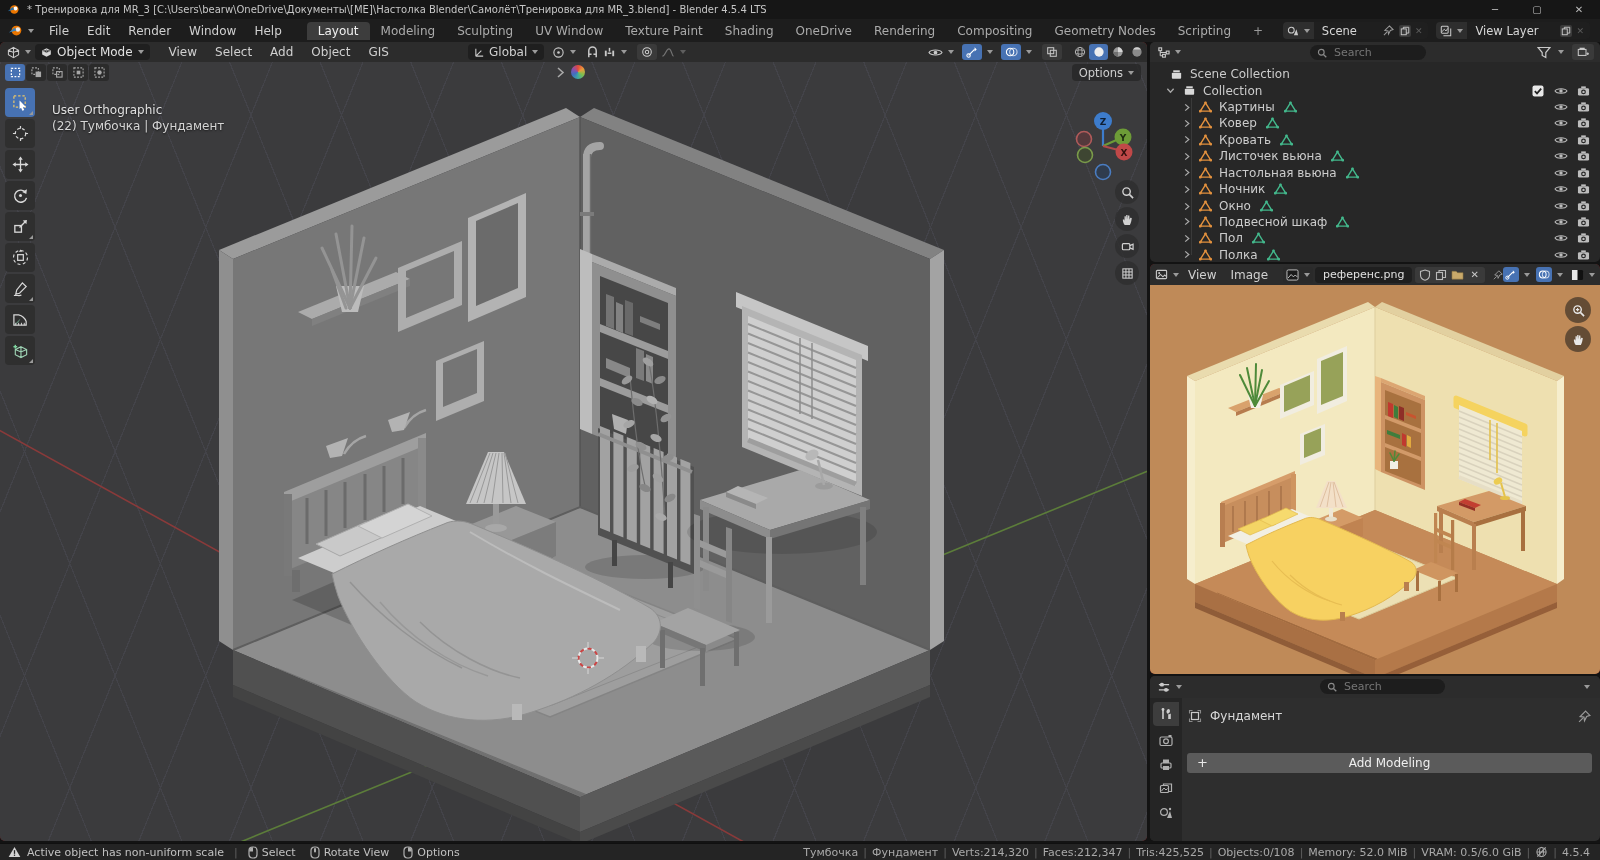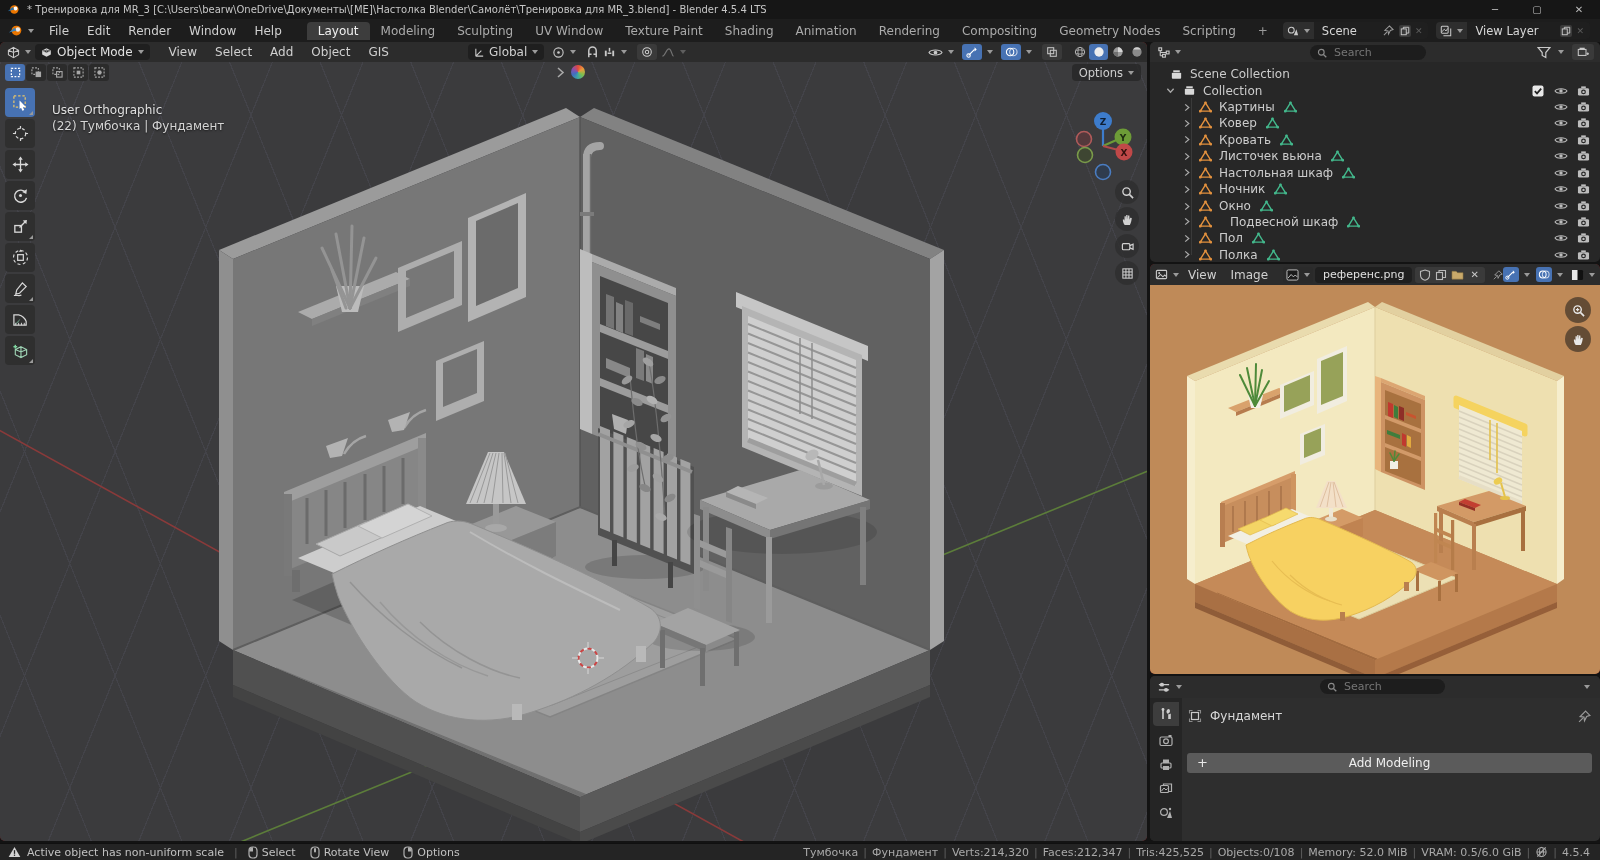--- a/index.html
+++ b/index.html
@@ -65,21 +65,21 @@
   <div class="menu-item">Render</div>
   <div class="menu-item">Window</div>
   <div class="menu-item">Help</div>
   <div style="width:16px"></div>
   <div class="tab active">Layout</div>
   <div class="tab">Modeling</div>
   <div class="tab">Sculpting</div>
   <div class="tab">UV Window</div>
   <div class="tab">Texture Paint</div>
   <div class="tab">Shading</div>
-  <div class="tab">Animation</div>
+  <div class="tab">OneDrive</div>
   <div class="tab">Rendering</div>
   <div class="tab">Compositing</div>
   <div class="tab">Geometry Nodes</div>
   <div class="tab">Scripting</div>
   <div class="tab" style="color:#9a9a9a">+</div>
   <div style="flex:1"></div>
 
   <div class="pill" style="height:17px;margin-right:8px;">
     <div class="row" style="background:#2e2e2e;height:17px;border-radius:4px 0 0 4px;padding:0 4px;">
       <svg width="12" height="12" viewBox="0 0 14 14">
@@ -862,21 +862,21 @@
     <div class="olrow" style="top: 122.6px;">
     <svg style="margin-left:33px" width="8" height="9" viewBox="0 0 8 10">
         <polyline points="2,1.5 6,5 2,8.5" fill="none" stroke="#a8a8a8" stroke-width="1.4"></polyline>
       </svg>
     <svg style="margin-left:8px" width="13" height="12" viewBox="0 0 14 13">
         <path d="M7,2 L12.6,11 H1.4 Z" fill="none" stroke="#e3913e" stroke-width="1.5"></path>
         <circle cx="7" cy="2" r="1.5" fill="#e3913e"></circle>
         <circle cx="12.6" cy="11" r="1.5" fill="#e3913e"></circle>
         <circle cx="1.4" cy="11" r="1.5" fill="#e3913e"></circle>
       </svg>
-    <span style="margin-left:7px;">Настольная шкаф</span>
+    <span style="margin-left:7px;">Настольная вьюна</span>
     <svg style="margin-left:9px" width="13" height="12" viewBox="0 0 14 13">
         <path d="M7,2 L12.6,11 H1.4 Z" fill="none" stroke="#43b88c" stroke-width="1.5"></path>
         <circle cx="7" cy="2" r="1.5" fill="#43b88c"></circle>
         <circle cx="12.6" cy="11" r="1.5" fill="#43b88c"></circle>
         <circle cx="1.4" cy="11" r="1.5" fill="#43b88c"></circle>
       </svg>
     <div style="flex:1"></div>
     <svg width="14" height="12" viewBox="0 0 16 14" style="margin-right:9px">
         <path d="M1,7 C3,3.5 13,3.5 15,7 C13,10.5 3,10.5 1,7 Z" fill="none" stroke="#bdbdbd" stroke-width="1.2"></path>
         <circle cx="8" cy="7" r="2" fill="#bdbdbd"></circle>
@@ -949,21 +949,21 @@
     <div class="olrow" style="top: 171.8px;">
     <svg style="margin-left:33px" width="8" height="9" viewBox="0 0 8 10">
         <polyline points="2,1.5 6,5 2,8.5" fill="none" stroke="#a8a8a8" stroke-width="1.4"></polyline>
       </svg>
     <svg style="margin-left:8px" width="13" height="12" viewBox="0 0 14 13">
         <path d="M7,2 L12.6,11 H1.4 Z" fill="none" stroke="#e3913e" stroke-width="1.5"></path>
         <circle cx="7" cy="2" r="1.5" fill="#e3913e"></circle>
         <circle cx="12.6" cy="11" r="1.5" fill="#e3913e"></circle>
         <circle cx="1.4" cy="11" r="1.5" fill="#e3913e"></circle>
       </svg>
-    <span style="margin-left:18px;">Подвесной шкаф</span>
+    <span style="margin-left:7px;">Подвесной шкаф</span>
     <svg style="margin-left:9px" width="13" height="12" viewBox="0 0 14 13">
         <path d="M7,2 L12.6,11 H1.4 Z" fill="none" stroke="#43b88c" stroke-width="1.5"></path>
         <circle cx="7" cy="2" r="1.5" fill="#43b88c"></circle>
         <circle cx="12.6" cy="11" r="1.5" fill="#43b88c"></circle>
         <circle cx="1.4" cy="11" r="1.5" fill="#43b88c"></circle>
       </svg>
     <div style="flex:1"></div>
     <svg width="14" height="12" viewBox="0 0 16 14" style="margin-right:9px">
         <path d="M1,7 C3,3.5 13,3.5 15,7 C13,10.5 3,10.5 1,7 Z" fill="none" stroke="#bdbdbd" stroke-width="1.2"></path>
         <circle cx="8" cy="7" r="2" fill="#bdbdbd"></circle>

